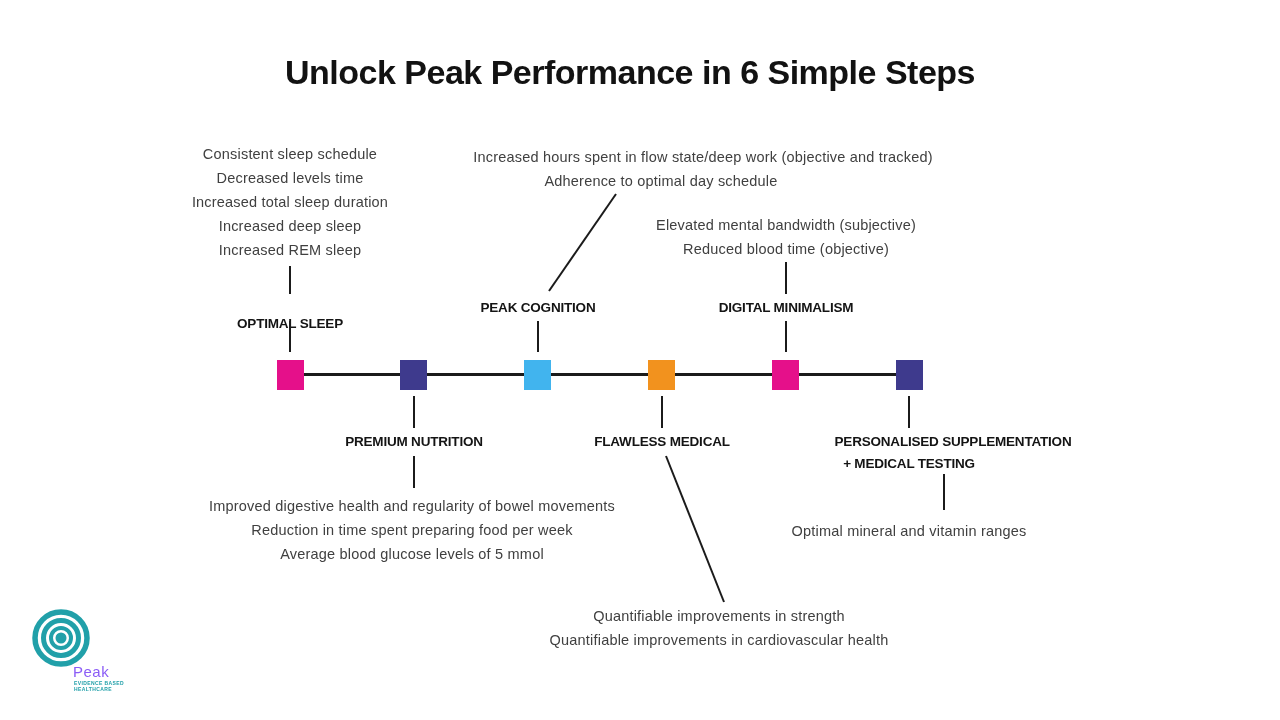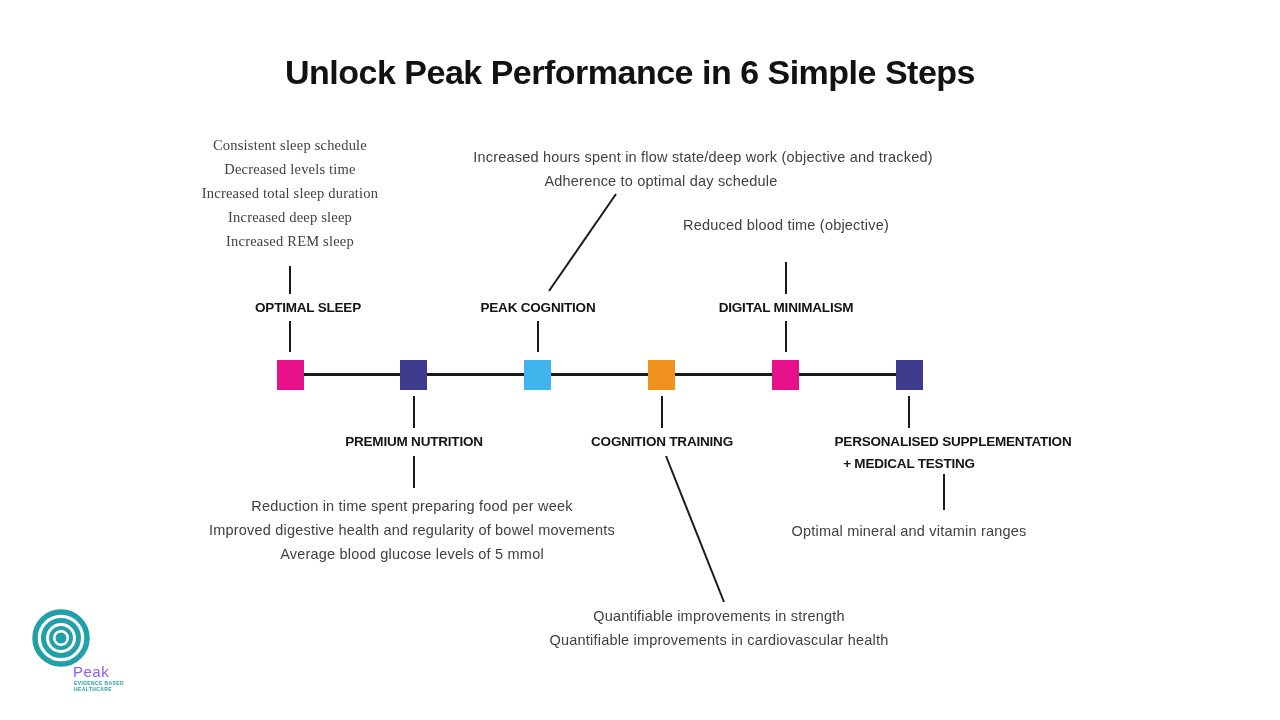--- a/index.html
+++ b/index.html
@@ -37,41 +37,42 @@
   .tag1 { top:680px; }
   .tag2 { top:686px; }
 </style>
 </head>
 <body>
 
 <div class="stage">
 
   <h1 class="title">Unlock Peak Performance in 6 Simple Steps</h1>
 
-  <div class="txt" style="left:290px; top:133px;font-family:Liberation Serif, serif;">
+  <div class="txt" style="left:290px; top:142px;">
     <div>Consistent sleep schedule</div>
     <div>Decreased levels time</div>
     <div>Increased total sleep duration</div>
     <div>Increased deep sleep</div>
     <div>Increased REM sleep</div>
   </div>
 
   <div class="txt" style="left:703px; top:145px;">Increased hours spent in flow state/deep work (objective and tracked)</div>
   <div class="txt" style="left:661px; top:169px;">Adherence to optimal day schedule</div>
 
   <div class="txt" style="left:786px; top:213px;">
+    <div>Elevated mental bandwidth (subjective)</div>
     <div>Reduced blood time (objective)</div>
   </div>
 
-  <div class="cat" style="left:290px; top:300px;margin-left:18px;">OPTIMAL SLEEP</div>
+  <div class="cat" style="left:290px; top:316px;">OPTIMAL SLEEP</div>
   <div class="cat" style="left:538px; top:300px;">PEAK COGNITION</div>
   <div class="cat" style="left:786px; top:300px;">DIGITAL MINIMALISM</div>
 
   <div class="cat" style="left:414px; top:434px;">PREMIUM NUTRITION</div>
-  <div class="cat" style="left:662px; top:434px;">COGNITION TRAINING</div>
+  <div class="cat" style="left:662px; top:434px;">FLAWLESS MEDICAL</div>
   <div class="cat" style="left:909px; top:434px;margin-left:44px;">PERSONALISED SUPPLEMENTATION</div>
   <div class="cat" style="left:909px; top:456px;">+ MEDICAL TESTING</div>
 
   <svg class="overlay" width="1280" height="720" viewBox="0 0 1280 720">
     <line class="axis" x1="290" y1="374.5" x2="909" y2="374.5"></line>
 
     <line class="cline" x1="290" y1="266" x2="290" y2="294"></line>
     <line class="cline" x1="290" y1="321" x2="290" y2="352"></line>
 
     <line class="cline" x1="616" y1="194" x2="549" y2="291"></line>
@@ -91,22 +92,22 @@
   </svg>
 
   <div class="sq" style="left: 277px; background: rgb(229, 16, 138);"></div>
   <div class="sq" style="left: 400px; background: rgb(62, 58, 141);"></div>
   <div class="sq" style="left: 524px; background: rgb(65, 180, 238);"></div>
   <div class="sq" style="left: 648px; background: rgb(242, 146, 30);"></div>
   <div class="sq" style="left: 772px; background: rgb(229, 16, 138);"></div>
   <div class="sq" style="left: 896px; background: rgb(62, 58, 141);"></div>
 
   <div class="txt" style="left:412px; top:494px;">
+    <div>Improved digestive health and regularity of bowel movements</div>
     <div>Reduction in time spent preparing food per week</div>
-    <div>Improved digestive health and regularity of bowel movements</div>
     <div>Average blood glucose levels of 5 mmol</div>
   </div>
 
   <div class="txt" style="left:909px; top:519px;">Optimal mineral and vitamin ranges</div>
 
   <div class="txt" style="left:719px; top:604px;">
     <div>Quantifiable improvements in strength</div>
     <div>Quantifiable improvements in cardiovascular health</div>
   </div>
 

